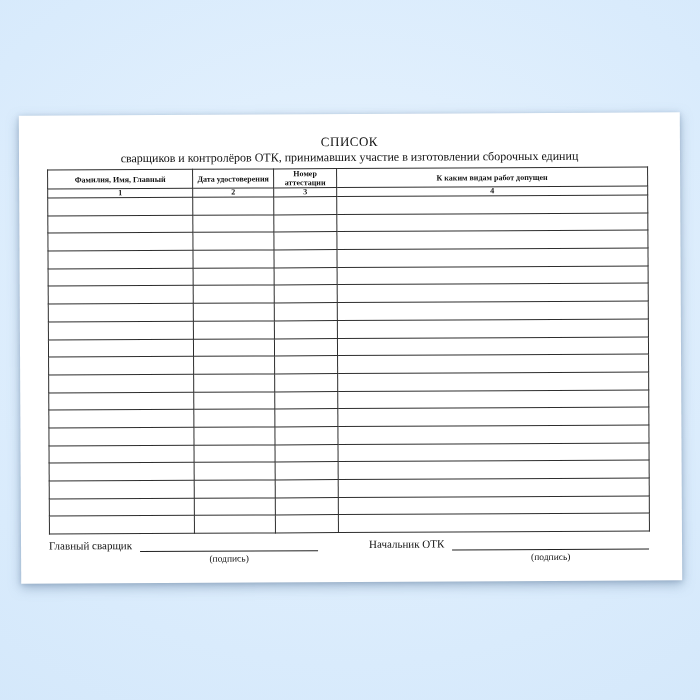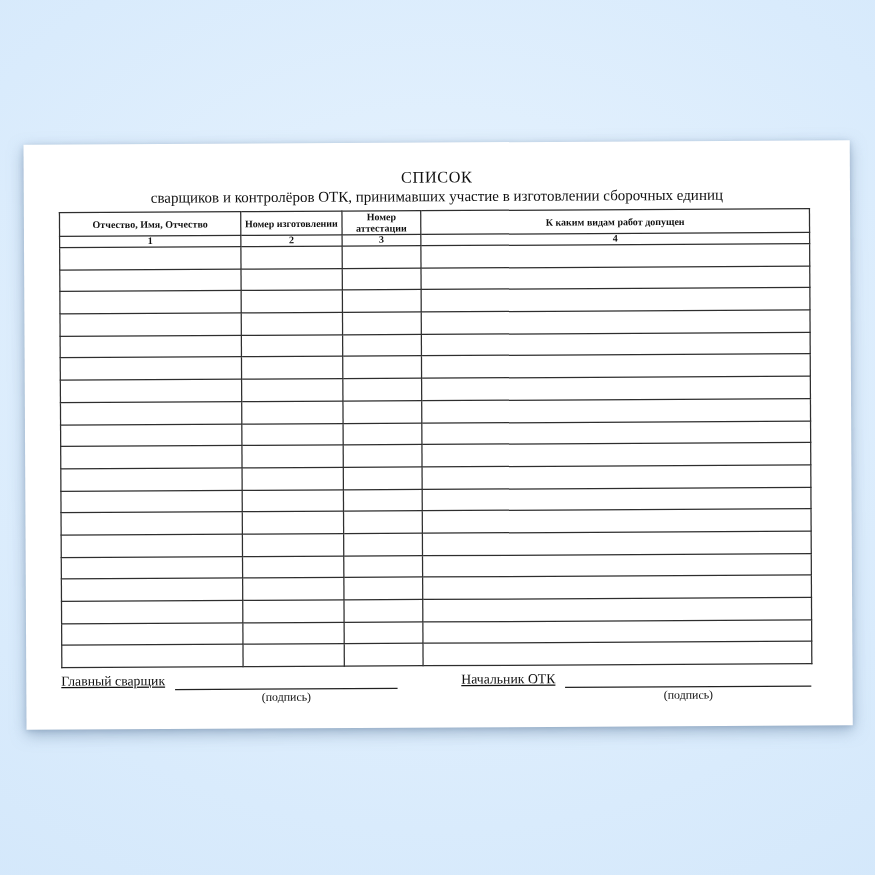--- a/index.html
+++ b/index.html
@@ -86,21 +86,20 @@
   }
   .sig-left  { left: 28px;  width: 269px; }
   .sig-right { left: 348px; width: 280px; }
   .sig-row {
     display: flex;
     align-items: flex-start;
   }
   .sig-label {
     white-space: nowrap;
     line-height: 13px;
-    text-decoration: underline;
   }
   .sig-line-wrap {
     flex: 1;
     display: flex;
     flex-direction: column;
     margin-left: 8px;
   }
   .sig-line {
     height: 12px;
     border-bottom: 1px solid #222222;
@@ -123,22 +122,22 @@
 
   <table class="list-table">
     <colgroup>
       <col class="c1">
         <col class="c2">
         <col class="c3">
         <col class="c4">
     </colgroup>
     <thead>
       <tr>
-          <th>Отчество, Имя, Отчество</th>
-          <th>Номер изготовлении</th>
+          <th>Фамилия, Имя, Главный</th>
+          <th>Дата удостоверения</th>
           <th>Номер аттестации</th>
           <th>К каким видам работ допущен</th>
         </tr>
     </thead>
     <tbody>
       <tr class="num-row">
           <td>1</td>
           <td>2</td>
           <td>3</td>
           <td>4</td>

